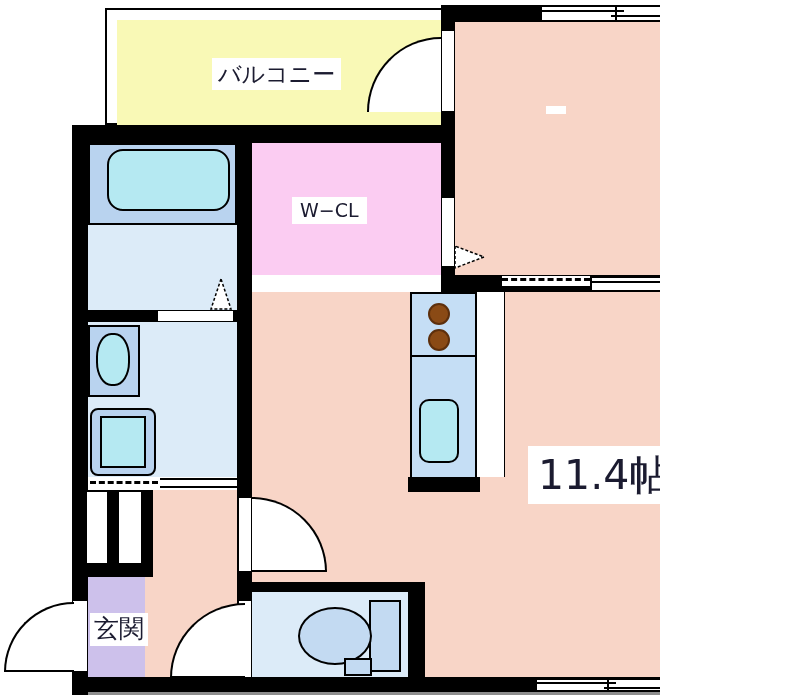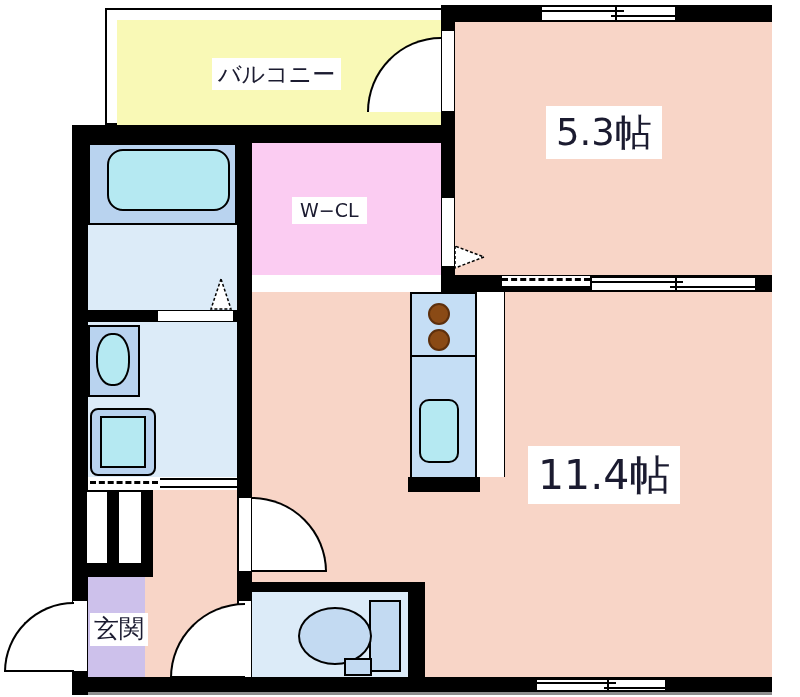--- a/index.html
+++ b/index.html
@@ -1,16 +1,16 @@
 <!DOCTYPE html>
 <html><head>
 <meta charset="utf-8">
 <style>
   html,body{margin:0;padding:0;background:#fff;}
-  #plan{position:relative;width:772px;height:697px;background:#ffffff;overflow:hidden;
+  #plan{position:relative;width:660px;height:697px;background:#ffffff;overflow:hidden;
         font-family:"DejaVu Sans",sans-serif;}
   #plan *{box-sizing:border-box;}
   .abs{position:absolute;}
   .room{position:absolute;z-index:1;}
   .fix{position:absolute;z-index:2;}
   .wall{position:absolute;background:#000;z-index:3;}
   .gap{position:absolute;background:#fff;z-index:4;}
   .sym{position:absolute;z-index:5;}
   .lbl{position:absolute;z-index:6;background:#fff;color:#1b1b30;line-height:1.22;
        white-space:nowrap;}
@@ -136,21 +136,20 @@
   <svg class="sym" style="left:454px;top:245px;" width="32" height="24" viewBox="0 0 32 24">
     <polygon points="1,1 1,23 30,12" fill="#fff" stroke="#000" stroke-width="1.5" stroke-dasharray="3,2"></polygon>
   </svg>
   <svg class="sym" style="left:209px;top:277px;" width="24" height="34" viewBox="0 0 24 34">
     <polygon points="12,2 2,32 22,32" fill="#fff" stroke="#000" stroke-width="1.5" stroke-dasharray="3,2"></polygon>
   </svg>
 
   <div class="lbl" style="left:212px;top:58px;font-size:23px;padding:2px 6px;">バルコニー</div>
 
   <div class="lbl" style="left:546px;top:106px;font-size:37px;padding:4px 10px;">
-    <div>5.3帖</div>
   </div>
 
   <div class="lbl" style="left:292px;top:197px;font-size:19px;padding:2px 8px;">W−CL</div>
 
   <div class="lbl" style="left:528px;top:446px;font-size:41px;padding:4px 10px;">
     <div>11.4帖</div>
   </div>
 
   <div class="lbl" style="left:90px;top:613px;font-size:25px;padding:1px 4px;">玄関</div>
 

